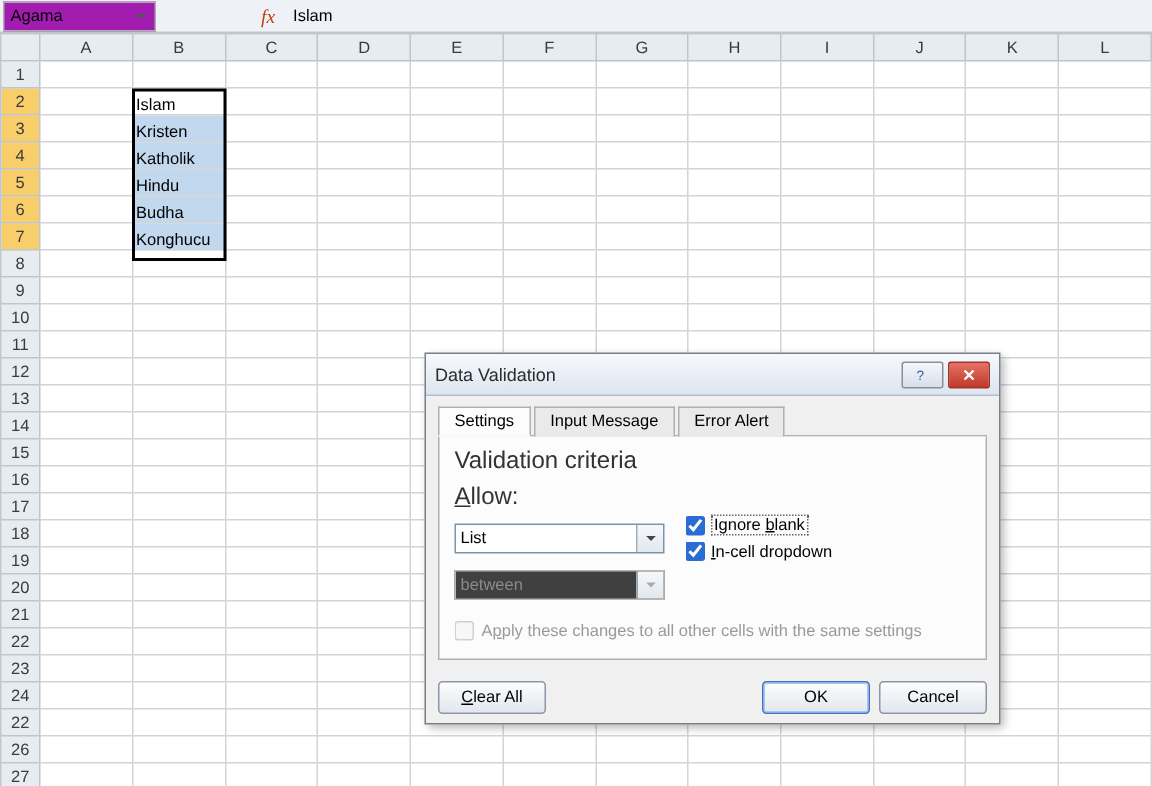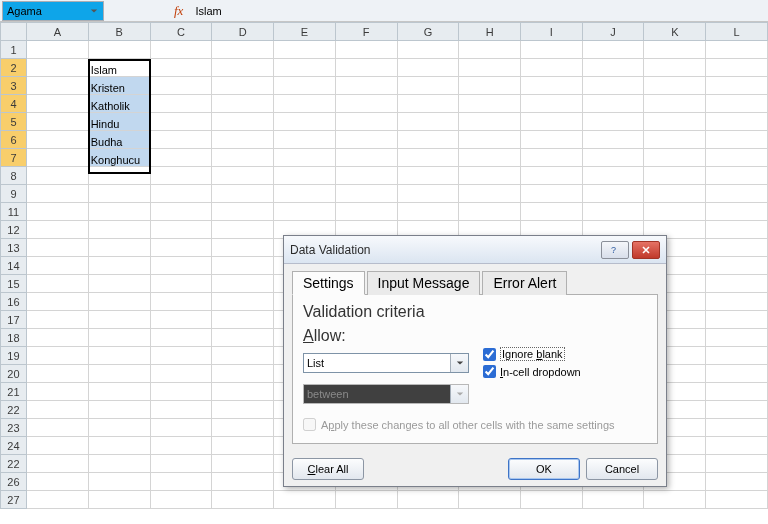--- a/index.html
+++ b/index.html
@@ -1,20 +1,20 @@
 <!DOCTYPE html>
 <html><head>
 <meta charset="utf-8">
 <style>
 * { box-sizing: border-box; margin: 0; padding: 0; font-family: "Segoe UI", Tahoma, sans-serif; }
 body { background: #fff; width: 768px; height: 524px; overflow: hidden; position: relative; font-size: 11px; }
 
 
 .fbar { height: 22px; display: flex; align-items: center; border-bottom: 1px solid #c6c6c6; background: #eef2f6; }
-.namebox { width: 102px; height: 20px; margin-left: 2px; border: 1px solid #abadb3; background: #0ea5e9; display: flex; align-items: center; padding: 0 4px; position: relative; }
+.namebox { width: 102px; height: 20px; margin-left: 2px; border: 1px solid #abadb3; background: #a21caf; display: flex; align-items: center; padding: 0 4px; position: relative; }
 .namebox .arrow { position: absolute; right: 2px; top: 2px; width: 14px; height: 14px; display: flex; align-items: center; justify-content: center; }
 .namebox .arrow svg { width: 8px; height: 8px; }
 .fx { margin: 0 8px 0 70px; font-style: italic; font-family: "Times New Roman", serif; font-size: 13px; color: #c2410c; }
 .formula-val { padding-left: 4px; }
 
 
 .grid { position: relative; }
 table.sheet { border-collapse: collapse; table-layout: fixed; }
 table.sheet th, table.sheet td { border: 1px solid #d4d4d4; font-size: 11px; font-weight: normal; }
 table.sheet th.corner { width: 26px; height: 18px; background: #e7ecf0; border: 1px solid #bcc6ce; }
@@ -33,28 +33,28 @@
 
 .dlg { position: absolute; left: 283px; top: 235px; width: 384px; background: #f0f0f0; border: 1px solid #7a7f8a; box-shadow: 2px 2px 6px rgba(0,0,0,0.3); }
 .dlg-title { height: 28px; background: linear-gradient(#f7f9fc, #dbe5f1); border-bottom: 1px solid #b6bccb; display: flex; align-items: center; padding: 0 6px; font-size: 12px; color: #2b2b2b; }
 .dlg-title .spacer { flex: 1; }
 .dlg-title .winbtn { width: 28px; height: 18px; margin-left: 3px; border: 1px solid #8a8f99; border-radius: 2px; display: flex; align-items: center; justify-content: center; background: linear-gradient(#f4f6fa, #d8deea); }
 .dlg-title .winbtn.close { background: linear-gradient(#e57265, #c0392b); border-color: #a13326; color: #fff; font-weight: bold; }
 .dlg-title .winbtn svg { width: 10px; height: 10px; }
 
 .dlg-body { padding: 6px 8px 8px 8px; }
 .tabs { display: flex; gap: 2px; border-bottom: 1px solid #b0b0b0; }
-.tab { padding: 3px 10px; border: 1px solid #b0b0b0; border-bottom: none; background: #eaeaea; font-size: 14px; position: relative; top: 1px; }
+.tab { padding: 3px 10px; border: 1px solid #b0b0b0; border-bottom: none; background: #eaeaea; font-size: 11px; position: relative; top: 1px; }
 .tab.active { background: #fcfcfc; border-bottom: 1px solid #fcfcfc; }
 .tab-pane { border: 1px solid #b0b0b0; border-top: none; background: #fcfcfc; padding: 8px 10px 12px 10px; }
 
 .field-label { font-size: 16px; margin-bottom: 2px; color: #333; }
 .field-label.disabled { color: #9a9a9a; }
 .row { display: flex; align-items: center; gap: 14px; }
-.select-box { width: 166px; height: 20px; border: 1px solid #7e93a7; background: #fff; display: flex; align-items: center; padding: 0 3px; position: relative; }
+.select-box { width: 140px; height: 20px; border: 1px solid #7e93a7; background: #fff; display: flex; align-items: center; padding: 0 3px; position: relative; }
 .select-box.disabled { background: #404040; color: #8a8a8a; border-color: #b8b8b8; }
 .select-box .dd { position: absolute; right: 0; top: 0; width: 18px; height: 100%; border-left: 1px solid #a3adb8; display: flex; align-items: center; justify-content: center; background: linear-gradient(#f6f8fb,#e2e8ef); }
 .select-box .dd svg { width: 8px; height: 8px; }
 
 .chk { display: flex; align-items: center; gap: 4px; font-size: 11px; }
 .chk input { width: 13px; height: 13px; accent-color: #2b6cd4; }
 .chk .dotted { border: 1px dotted #666; padding: 0 1px; }
 
 .source-box { width: 280px; height: 20px; border: 1px solid #7e93a7; background: #fff; display: flex; align-items: center; position: relative; }
 .source-box .picker { position: absolute; right: 2px; top: 1px; width: 18px; height: 16px; border: 1px solid #a3adb8; background: linear-gradient(#f6f8fb,#e2e8ef); display: flex; align-items: center; justify-content: center; }
@@ -220,20 +220,35 @@
           <td class=""></td>
           <td class=""></td>
           <td class=""></td>
           <td class=""></td>
           <td class=""></td>
           <td class=""></td>
           <td class=""></td>
         </tr>
         <tr>
           <th class="rowh">9</th>
+          <td class=""></td>
+          <td class=""></td>
+          <td class=""></td>
+          <td class=""></td>
+          <td class=""></td>
+          <td class=""></td>
+          <td class=""></td>
+          <td class=""></td>
+          <td class=""></td>
+          <td class=""></td>
+          <td class=""></td>
+          <td class=""></td>
+        </tr>
+        <tr>
+          <th class="rowh">10</th>
           <td class=""></td>
           <td class=""></td>
           <td class=""></td>
           <td class=""></td>
           <td class=""></td>
           <td class=""></td>
           <td class=""></td>
           <td class=""></td>
           <td class=""></td>
           <td class=""></td>

